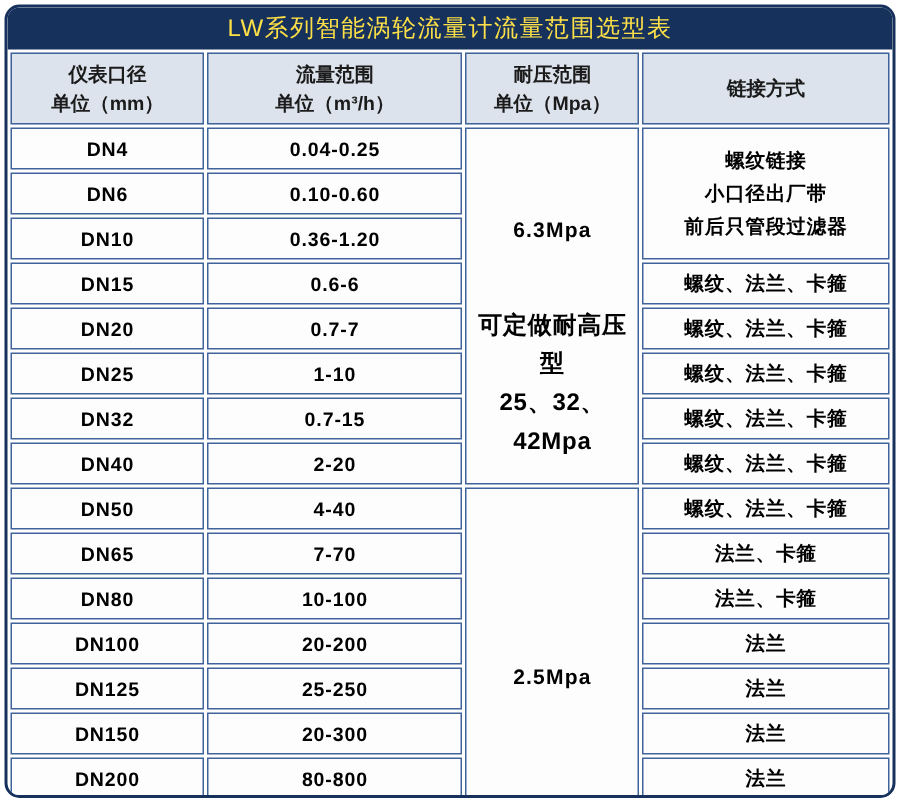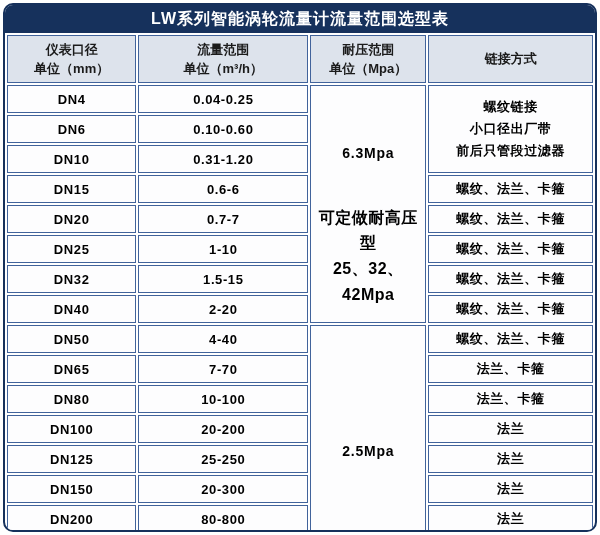--- a/index.html
+++ b/index.html
@@ -20,26 +20,26 @@
     position: absolute;
     left: 3px; top: 3px; right: 3px; bottom: 3px;
     border: 2px solid #16315c;
     border-radius: 10px;
     overflow: hidden;
     background: #ffffff;
   }
   .title-bar {
     height: 28px;
     background: #16315c;
-    color: #ffffff;
+    color: #fde047;
     display: flex;
     align-items: center;
     justify-content: center;
     font-size: 16px;
-    font-weight: bold;
+    font-weight: normal;
     letter-spacing: 1px;
   }
   table.spec {
     width: 100%;
     border-collapse: separate;
     border-spacing: 2px;
     table-layout: fixed;
     border-radius: 16px;
   }
   table.spec th, table.spec td {
@@ -131,40 +131,40 @@
           <td class="conn-merged" rowspan="3">螺纹链接
 小口径出厂带
 前后只管段过滤器</td>
         </tr>
         <tr>
           <td>DN6</td>
           <td>0.10-0.60</td>
         </tr>
         <tr>
           <td>DN10</td>
-          <td>0.31-1.20</td>
+          <td>0.36-1.20</td>
         </tr>
         <tr>
           <td>DN15</td>
           <td>0.6-6</td>
           <td>螺纹、法兰、卡箍</td>
         </tr>
         <tr>
           <td>DN20</td>
           <td>0.7-7</td>
           <td>螺纹、法兰、卡箍</td>
         </tr>
         <tr>
           <td>DN25</td>
           <td>1-10</td>
           <td>螺纹、法兰、卡箍</td>
         </tr>
         <tr>
           <td>DN32</td>
-          <td>1.5-15</td>
+          <td>0.7-15</td>
           <td>螺纹、法兰、卡箍</td>
         </tr>
         <tr>
           <td>DN40</td>
           <td>2-20</td>
           <td>螺纹、法兰、卡箍</td>
         </tr>
         <tr>
           <td>DN50</td>
           <td>4-40</td>

